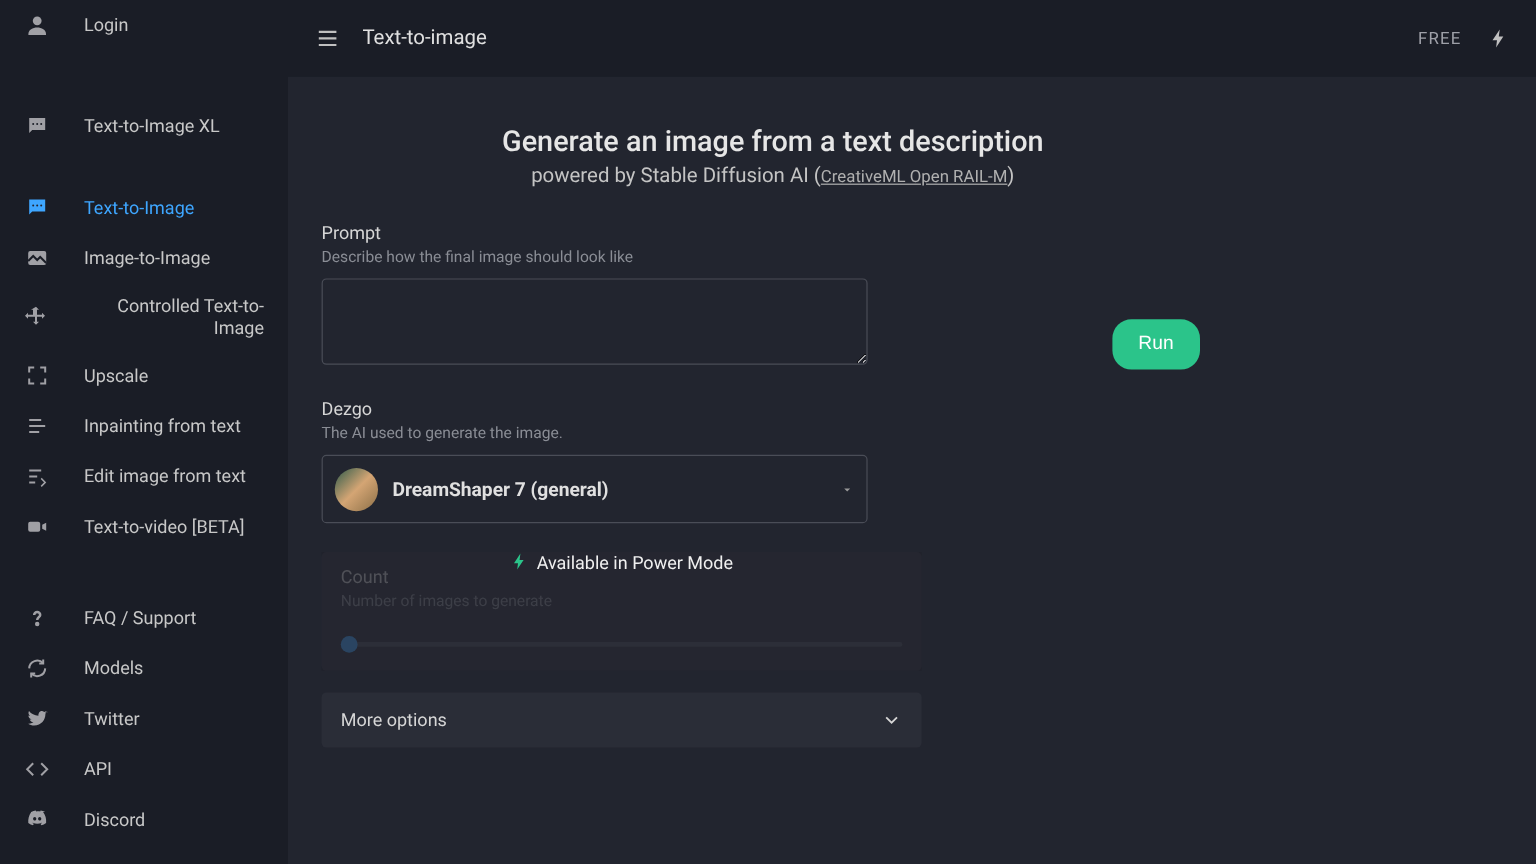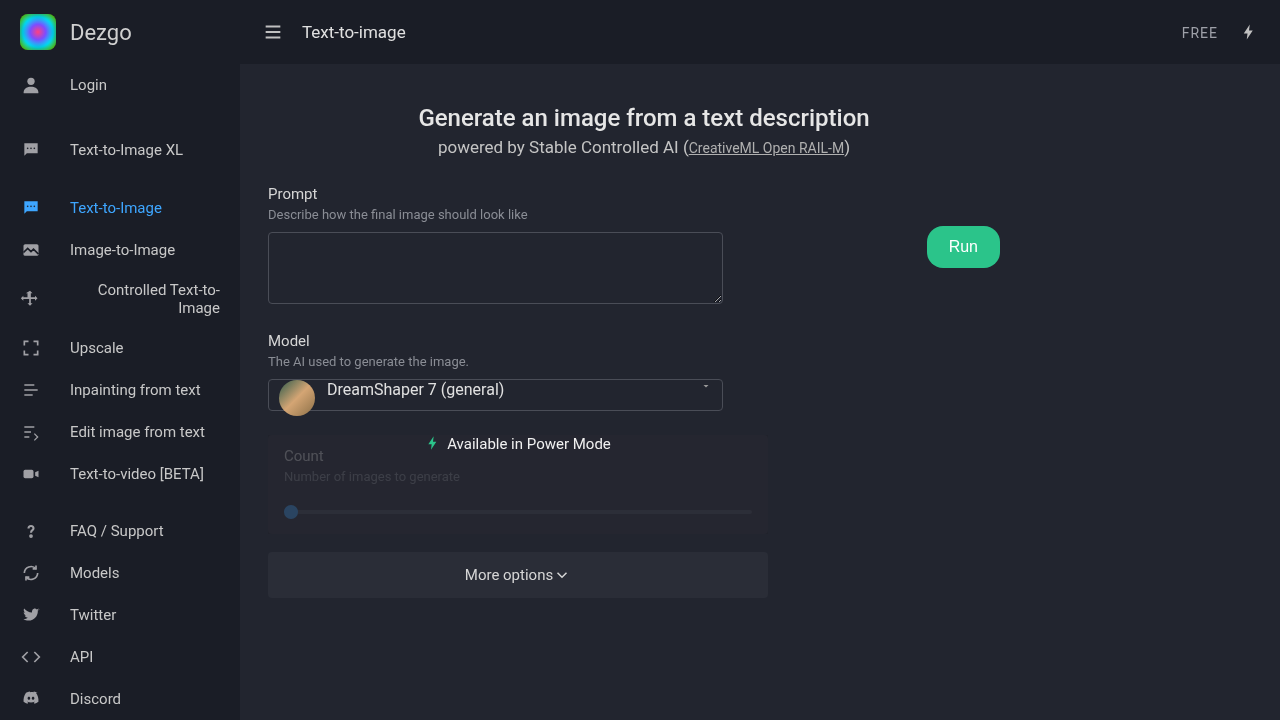--- a/index.html
+++ b/index.html
@@ -105,21 +105,21 @@
 .subhead {
   text-align: center;
   font-size: 17px;
   color: #c4c4c4;
   margin-bottom: 28px;
 }
 .subhead a { color: #b0b0b0; text-decoration: underline; font-size: 14px; }
 
 .field-row {
   display: flex;
-  align-items: center;
+  align-items: flex-end;
   gap: 40px;
   margin-bottom: 24px;
 }
 .field {
   width: 460px;
 }
 .field-label { font-size: 15px; color: #d6d6d6; margin-bottom: 4px; }
 .field-desc { font-size: 13px; color: #8a8d95; margin-bottom: 10px; }
 textarea.prompt {
   width: 455px;
@@ -139,27 +139,29 @@
   border-radius: 16px;
   padding: 12px 22px;
   font-size: 16px;
   cursor: pointer;
   margin-left: auto;
   margin-right: 0;
 }
 
 .select-box {
   width: 455px;
-  height: 32px;
+  height: 57px;
   border: 1px solid #4a4d57;
   border-radius: 4px;
   display: flex;
+  align-items: center;
   padding: 0 10px;
   gap: 12px;
   background: #22252f;
+  font-weight: bold;
 }
 .select-thumb {
   width: 36px;
   height: 36px;
   border-radius: 50%;
   background: linear-gradient(135deg, #2d5a4a 0%, #d4a574 50%, #8b6f47 100%);
 }
 .select-text { flex: 1; font-size: 16px; color: #e0e0e0; }
 .select-caret { color: #9a9a9a; }
 
@@ -201,36 +203,32 @@
 }
 .dim-text { opacity: 0.45; }
 
 .more-card {
   width: 500px;
   background: #2a2d37;
   border-radius: 4px;
   padding: 14px 16px;
   display: flex;
   align-items: center;
-  justify-content: center;
+  justify-content: space-between;
   font-size: 15px;
   color: #d6d6d6;
   cursor: pointer;
 }
 
 svg { display: block; }
 </style>
 </head>
 <body>
 
 <div class="sidebar">
-  <div class="logo-area">
-    <div class="logo-square"></div>
-    <div class="logo-text">Dezgo</div>
-  </div>
 
   <div class="sidebar-item">
     <span class="icon">
       <svg width="22" height="22" viewBox="0 0 24 24" fill="currentColor">
           <circle cx="12" cy="8" r="4"></circle>
           <path d="M4 20c0-4 4-6 8-6s8 2 8 6v1H4z"></path>
         </svg>
     </span>
     <span>Login</span>
   </div>
@@ -387,36 +385,36 @@
             <path d="M13 2L5 14h5l-1 8 8-12h-5z"></path>
           </svg>
       </span>
     </div>
   </div>
 
   <div class="content">
     <div class="form-col">
       <div class="headline">Generate an image from a text description</div>
       <div class="subhead">
-        <span>powered by Stable Controlled AI </span><span>(</span><a href="#">CreativeML Open RAIL-M</a><span>)</span>
+        <span>powered by Stable Diffusion AI </span><span>(</span><a href="#">CreativeML Open RAIL-M</a><span>)</span>
       </div>
 
       <div class="field-row">
         <div class="field">
           <div class="field-label">Prompt</div>
           <div class="field-desc">Describe how the final image should look like</div>
           <textarea class="prompt" style=""></textarea>
         </div>
         <div style="flex:1; display:flex; justify-content:flex-end; padding-right:20px;">
           <button class="run-btn">Run</button>
         </div>
       </div>
 
       <div class="field" style="margin-bottom:24px;">
-        <div class="field-label">Model</div>
+        <div class="field-label">Dezgo</div>
         <div class="field-desc">The AI used to generate the image.</div>
         <div class="select-box">
           <div class="select-thumb"></div>
           <div class="select-text">DreamShaper 7 (general)</div>
           <span class="select-caret">
             <svg width="12" height="12" viewBox="0 0 24 24" fill="currentColor">
                 <path d="M7 10l5 5 5-5z"></path>
               </svg>
           </span>
         </div>

